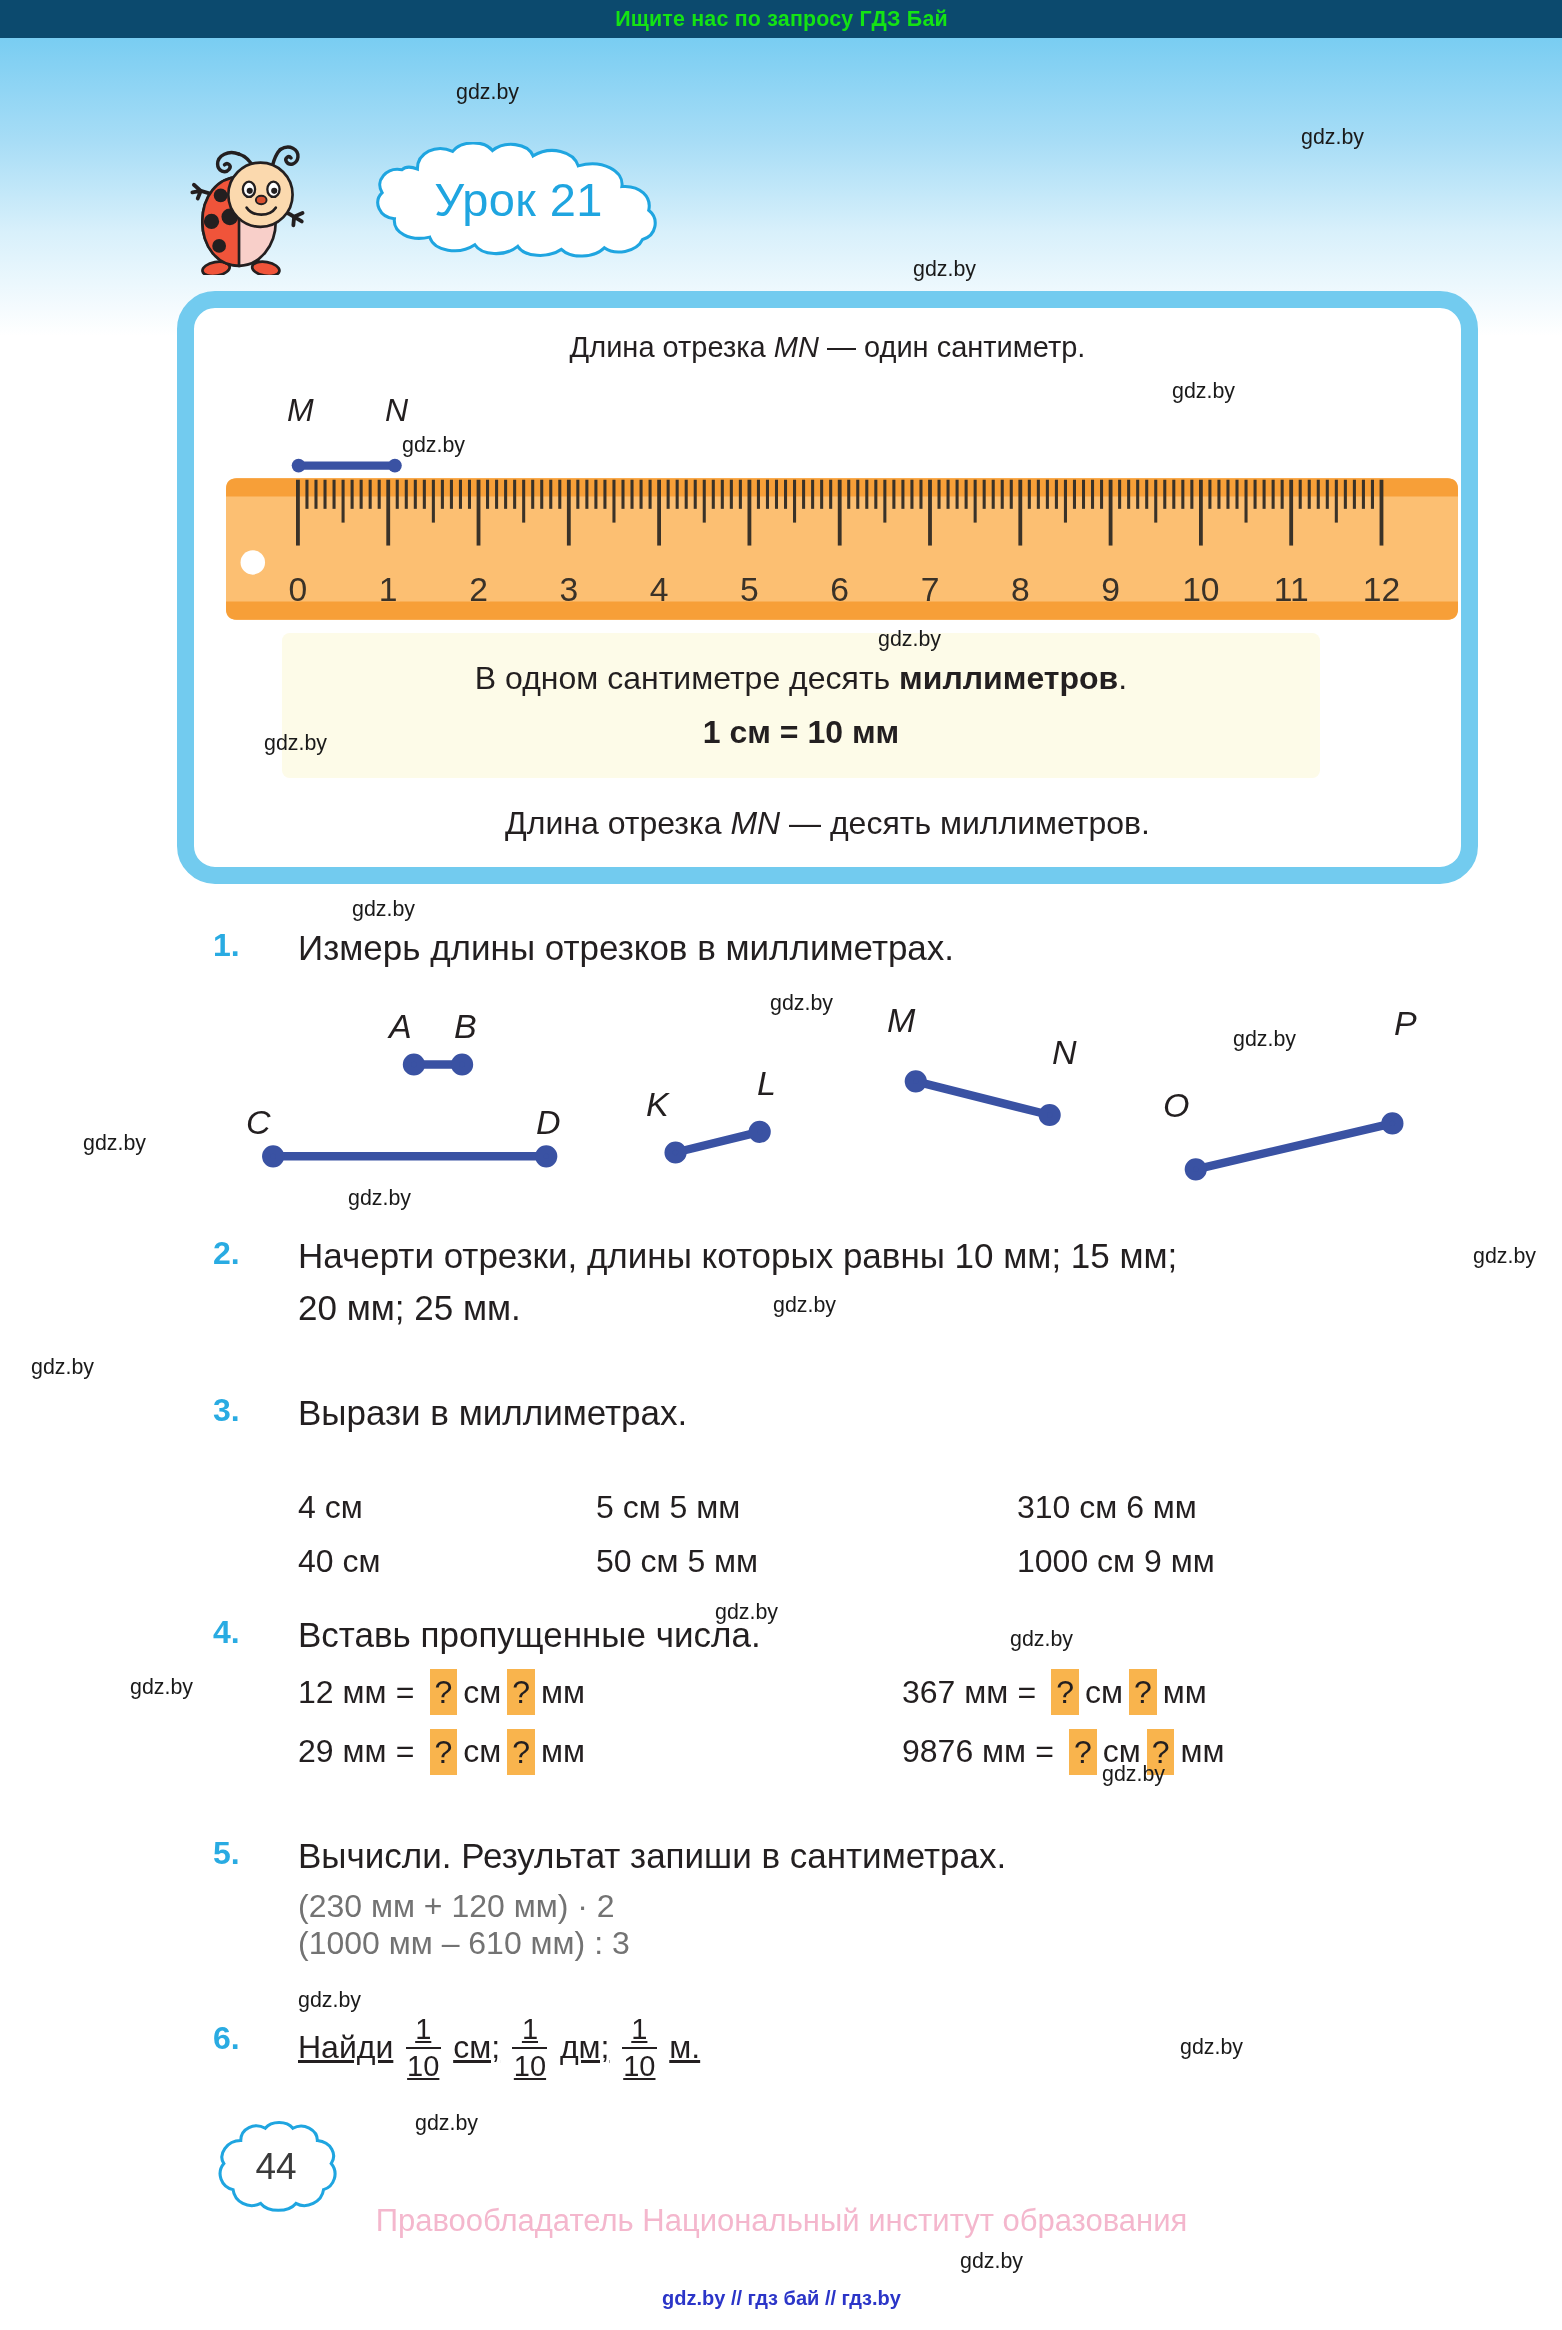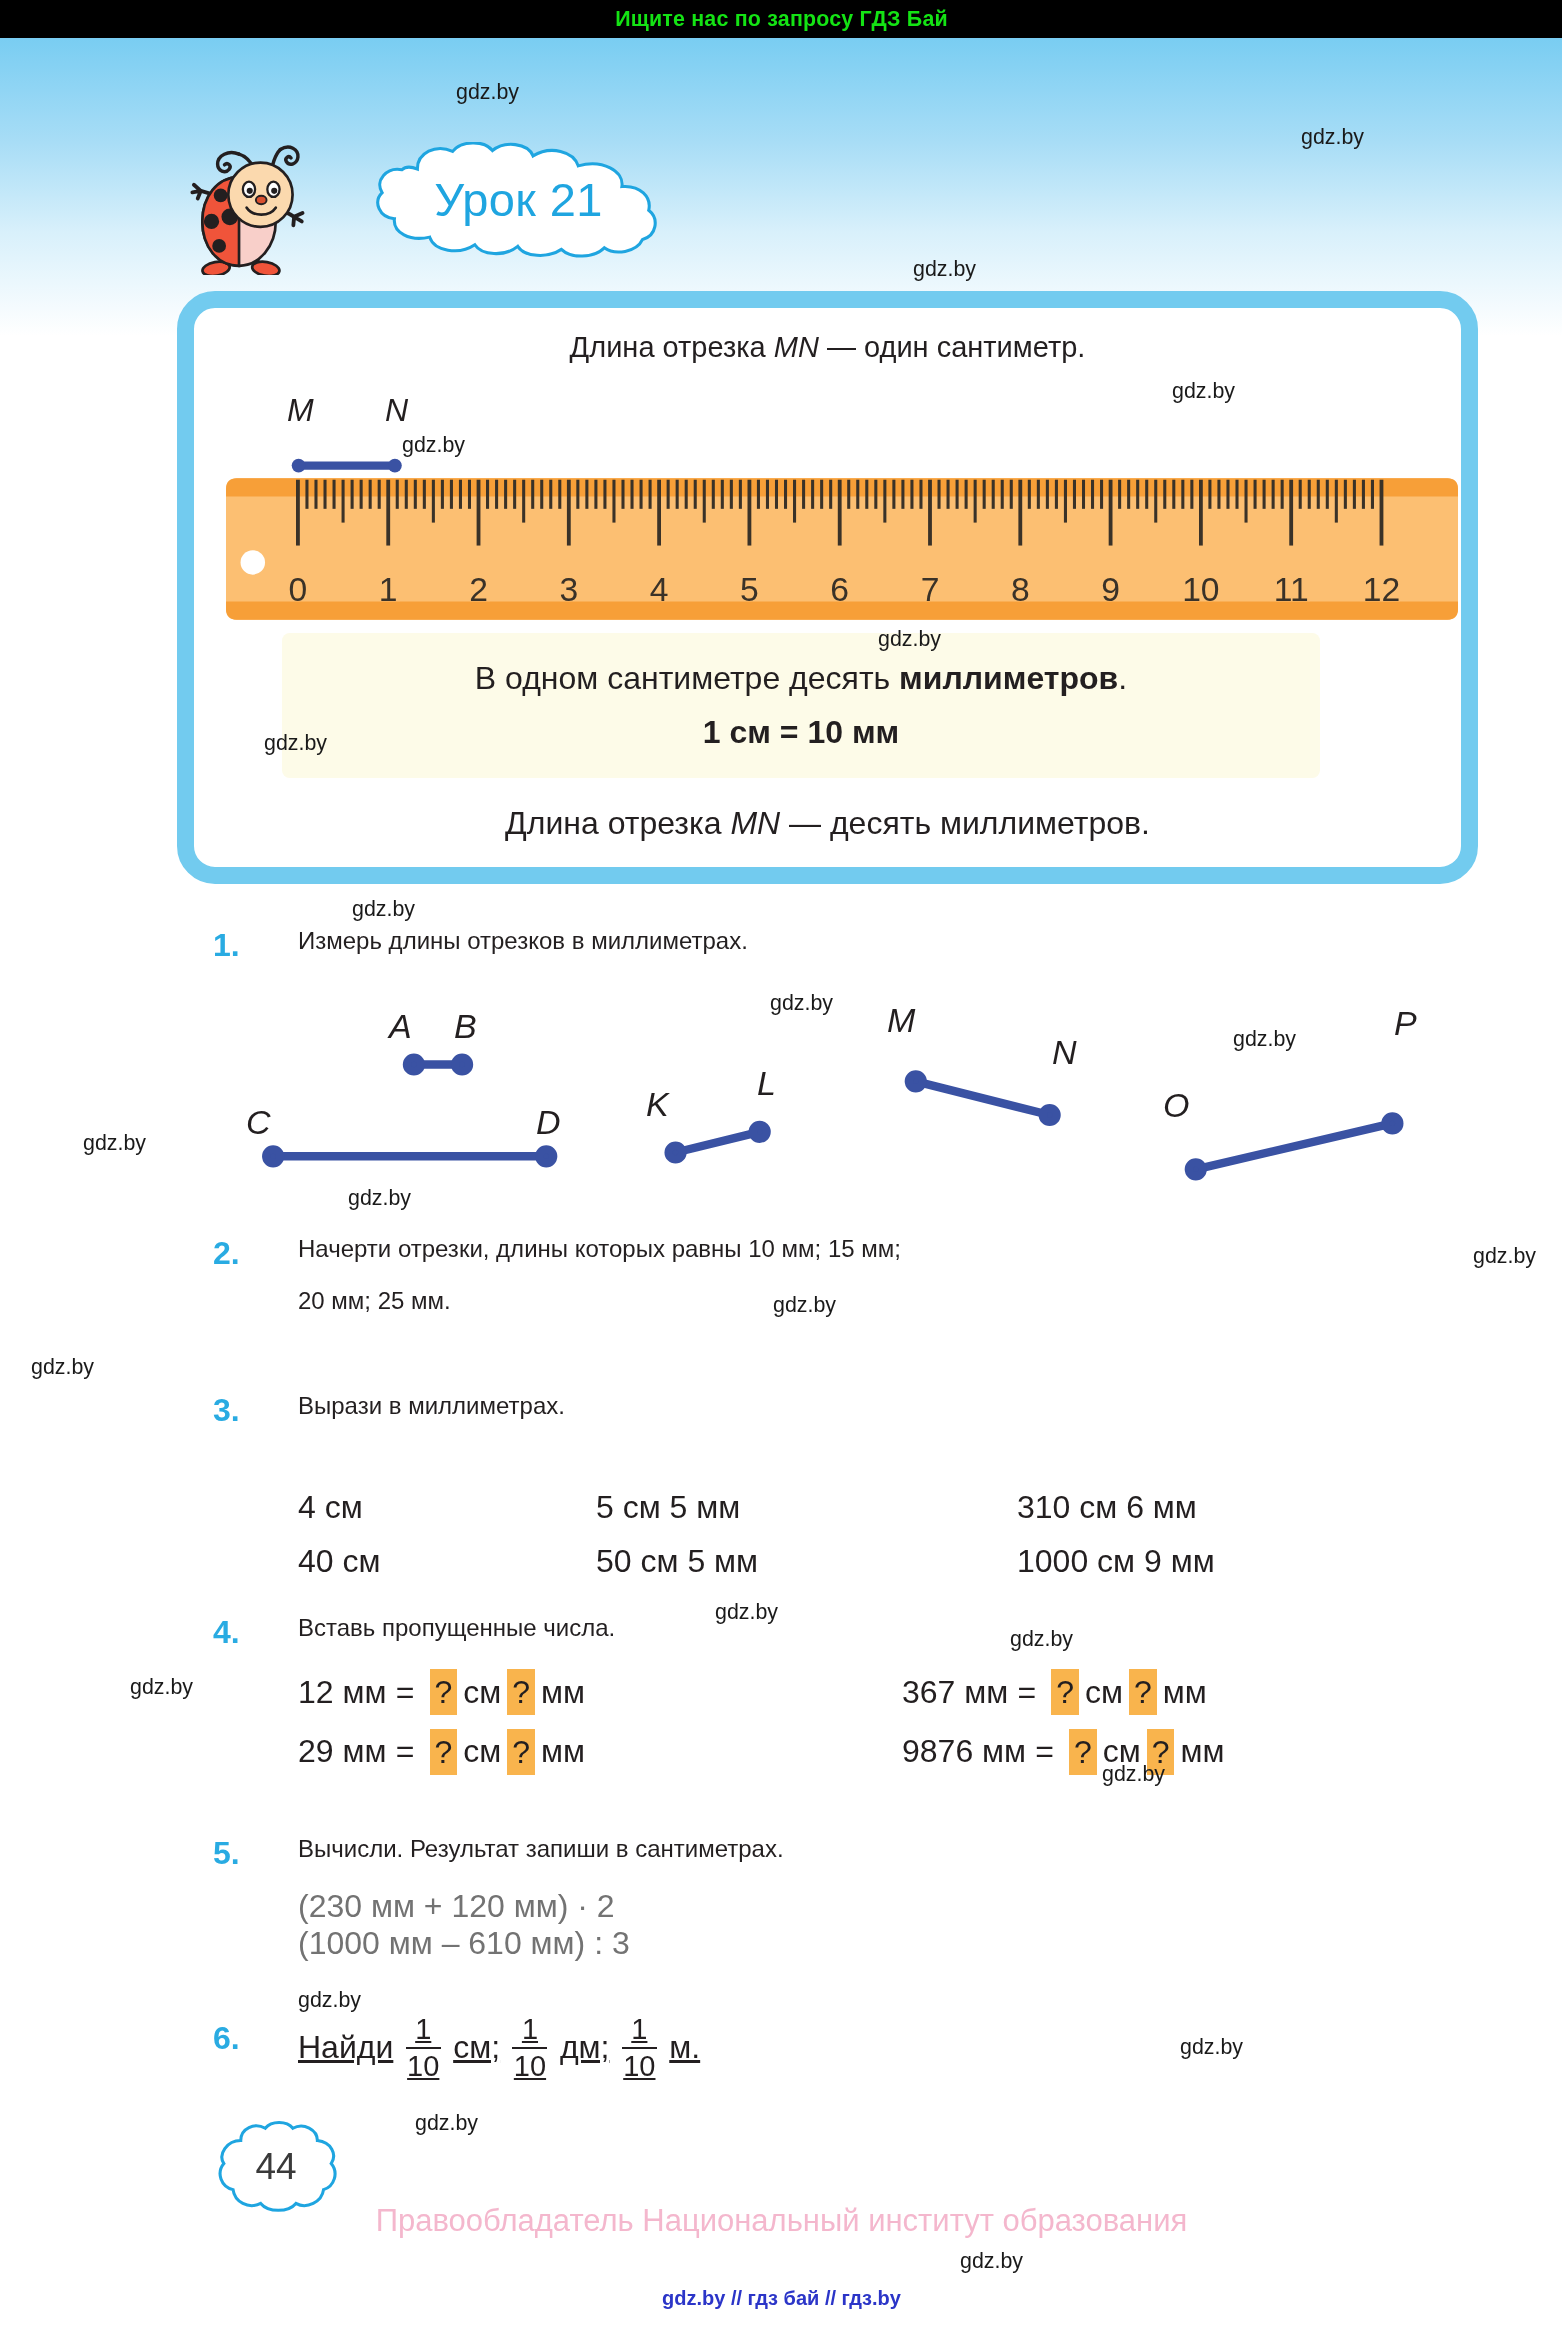--- a/index.html
+++ b/index.html
@@ -19,21 +19,21 @@
 
   
   .promo-banner {
     position: absolute;
     top: 0; left: 0;
     width: 1563px;
     height: 38px;
     display: flex;
     align-items: center;
     justify-content: center;
-    background: #000000;
+    background: #0c4a6e;
   }
   .promo-banner span {
     color: #14e314;
     font-weight: bold;
     font-size: 21.4px;
     letter-spacing: 0.2px;
   }
 
   
   .sky {
@@ -120,21 +120,21 @@
     font-size: 32px;
     color: #231f20;
   }
   .box-foot .ital { font-style: italic; }
   .ex-num {
     position: absolute;
     color: #29abe2;
     font-size: 32px;
     font-weight: bold;
   }
-  .ex-text { position: absolute; font-size: 24px; color: #231f20; line-height: 1.18; }
+  .ex-text { position: absolute; font-size: 35px; color: #231f20; line-height: 1.18; }
 
   
   .seg-area { position: absolute; left: 0; top: 987px; width: 1563px; height: 230px; }
   .seg-lbl {
     position: absolute;
     font-style: italic;
     font-size: 34px;
     color: #231f20;
   }
 

